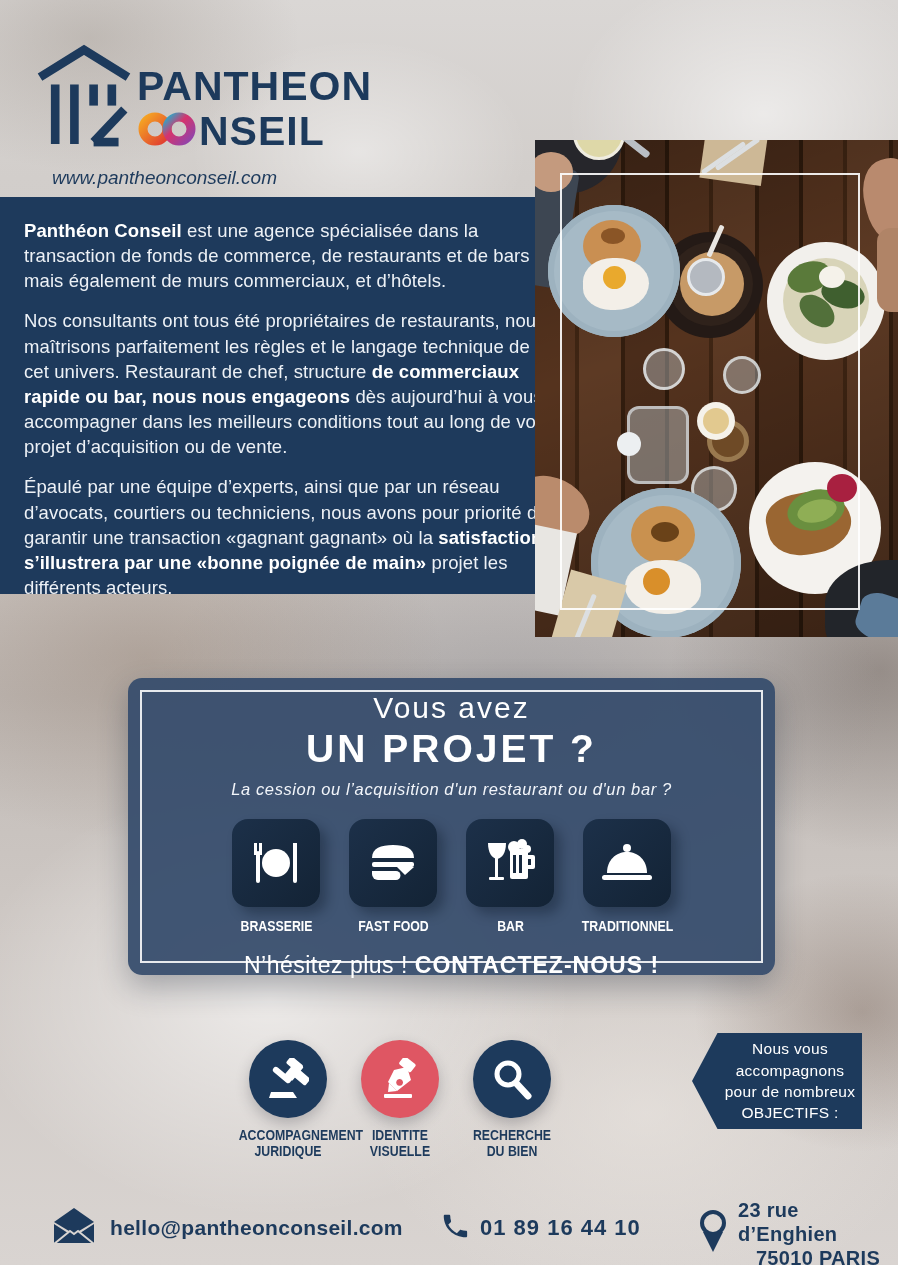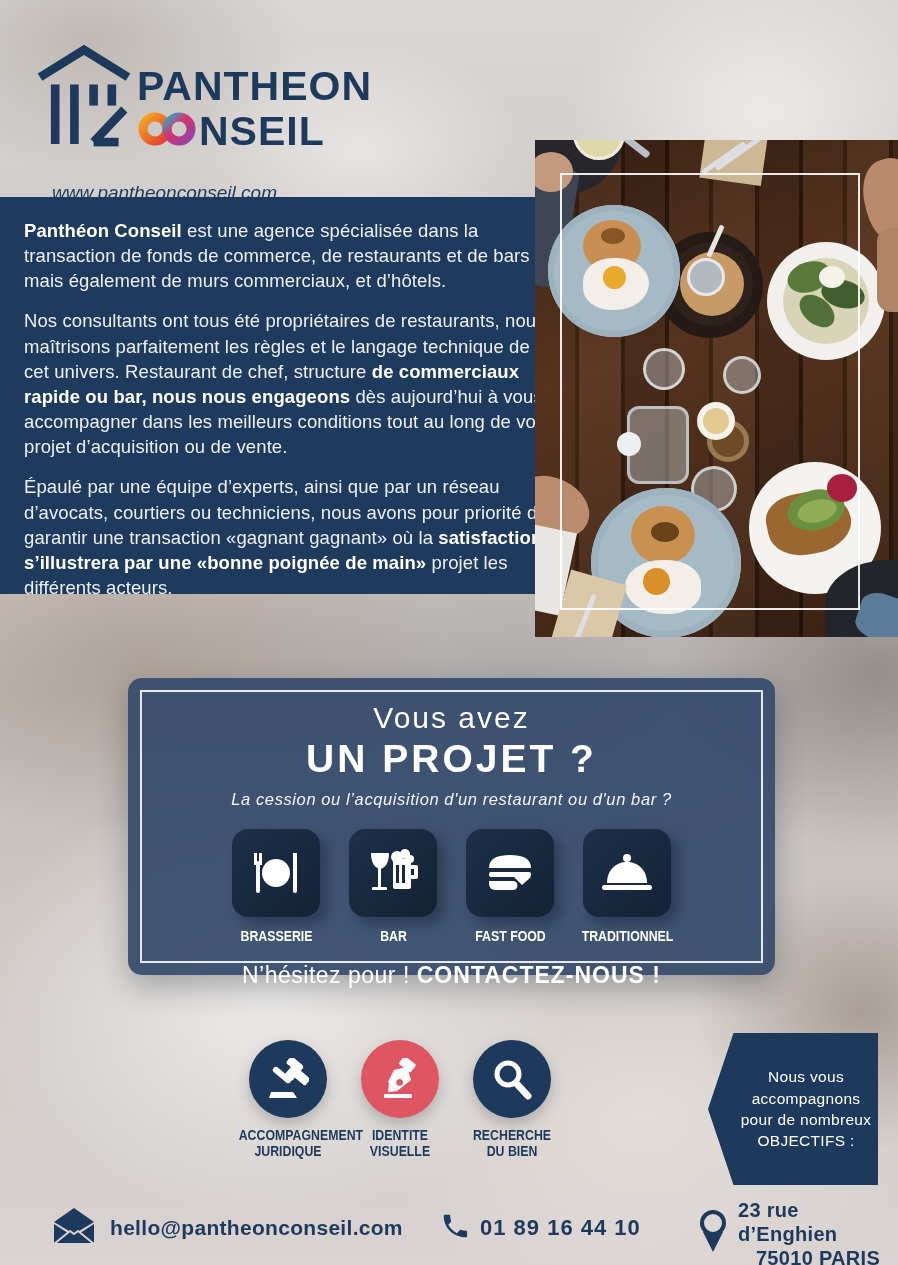--- a/index.html
+++ b/index.html
@@ -21,21 +21,21 @@
       linear-gradient(180deg,#dad7d5 0%,#d2cecb 14%,#ccc6c2 46%,#c2bcb8 55%,#cdc7c3 72%,#d9d4d1 100%);
   }
 
   
   .brand { position:absolute; left:36px; top:40px; }
   .brand-row { display:flex; align-items:flex-start; }
   .brand-text { margin-left:5px; margin-top:26px; }
   .brand-line1 { font-size:41px; font-weight:bold; color:#1d3a5c; letter-spacing:1px; line-height:1; }
   .brand-line2 { display:flex; align-items:center; margin-top:3px; }
   .brand-line2 .suffix { font-size:41px; font-weight:bold; color:#1d3a5c; letter-spacing:1px; line-height:1; }
-  .brand-site { margin-top:26px; margin-left:16px; font-style:italic; font-size:19px; color:#1d3a5c; }
+  .brand-site { margin-top:11px; margin-left:16px; font-style:italic; font-size:19px; color:#1d3a5c; }
 
   
   .intro { position:absolute; left:0; top:197px; width:584px; height:397px;
            background:#1e3a5c; padding:21px 24px 0 24px; }
   .intro p { margin:0 0 15px 0; color:#edf1f6; font-size:18.5px; line-height:1.36; letter-spacing:.1px; }
   .intro strong { color:#ffffff; }
 
   
   .photo { position:absolute; left:535px; top:140px; width:363px; height:497px; overflow:hidden;
     background:
@@ -44,36 +44,36 @@
   }
   .photo .ab { position:absolute; }
   .frame { position:absolute; left:25px; top:33px; right:38px; bottom:27px;
            border:2px solid rgba(255,255,255,.9); }
 
   
   .project-panel { position:absolute; left:128px; top:678px; width:647px; height:297px;
     background:rgba(54,76,108,.94); border-radius:14px; box-shadow:0 12px 30px rgba(20,30,45,.3);
     text-align:center; color:#fff; }
   .panel-border { position:absolute; inset:12px; border:2px solid rgba(255,255,255,.88); pointer-events:none; }
-  .panel-title1 { margin-top:23px; font-size:30px; letter-spacing:2px; }
+  .panel-title1 { margin-top:13px; font-size:30px; letter-spacing:2px; }
   .panel-title2 { margin-top:2px; font-size:39px; font-weight:bold; letter-spacing:3px; }
   .panel-sub { margin-top:9px; font-style:italic; font-size:16.5px; letter-spacing:.6px; color:#f2f5fa; }
   .tiles { display:flex; justify-content:center; margin-top:20px; }
   .tile { width:117px; }
   .tile-box { width:88px; height:88px; margin:0 auto; border-radius:16px;
     background:linear-gradient(135deg,#1c3049,#132335);
     box-shadow:7px 7px 12px rgba(10,20,35,.35);
     display:flex; align-items:center; justify-content:center; }
   .tile-label { display:block; margin-top:11px; font-size:14px; font-weight:bold; letter-spacing:0;
     transform:scaleX(.88); transform-origin:center; white-space:nowrap; }
   .panel-cta { margin-top:18px; font-size:23px; letter-spacing:.5px; }
   .panel-cta strong { letter-spacing:1px; }
 
   
-  .objectives { position:absolute; left:708px; top:1033px; width:170px; height:152px;
+  .objectives { position:absolute; left:692px; top:1033px; width:170px; height:96px;
     background:#1d3a5c; clip-path:polygon(15% 0,100% 0,100% 100%,15% 100%,0 50%);
     display:flex; flex-direction:column; justify-content:center;
     padding-left:26px; text-align:center; color:#fff; font-size:15.5px; line-height:1.38; letter-spacing:.3px; }
 
   
   .services { position:absolute; left:232px; top:1040px; width:448px; display:flex; }
   .service { width:112px; text-align:center; }
   .service-circle { width:78px; height:78px; margin:0 auto; border-radius:50%;
     display:flex; align-items:center; justify-content:center;
     box-shadow:0 6px 14px rgba(40,40,50,.25); }
@@ -237,59 +237,59 @@
             <rect x="5" y="10" width="4" height="32" rx="2"></rect>
             <circle cx="25" cy="22" r="14"></circle>
             <rect x="42" y="2" width="4" height="40" rx="2"></rect>
               <path d="M42 2 h4 v14 h-4z"></path>
           </svg>
         </div>
         <span class="tile-label">BRASSERIE</span>
       </div>
       <div class="tile">
         <div class="tile-box">
+          <svg width="52" height="42" viewBox="0 0 52 42" fill="#fff">
+            <path d="M5 16 C5 6 14 3 26 3 C38 3 47 6 47 16 Z"></path>
+            <rect x="5" y="20" width="42" height="5" rx="2"></rect>
+            <path d="M30 25 L47 25 L38 33 Z"></path>
+            <path d="M5 29 h24 a3 3 0 0 1 0 9 h-18 a6 6 0 0 1 -6 -6 z"></path>
+          </svg>
+        </div>
+        <span class="tile-label">FAST FOOD</span>
+      </div>
+      <div class="tile">
+        <div class="tile-box">
           <svg width="52" height="48" viewBox="0 0 52 48" fill="#fff">
             <path d="M4 4 h18 c0 10 -4 15 -9 16 c-5 -1 -9 -6 -9 -16 z"></path>
             <rect x="11" y="18" width="3" height="20"></rect>
             <rect x="5" y="38" width="15" height="3" rx="1"></rect>
             <circle cx="30" cy="8" r="6"></circle>
               <circle cx="38" cy="5" r="5"></circle>
               <circle cx="43" cy="10" r="4"></circle>
             <rect x="26" y="10" width="18" height="30" rx="2"></rect>
             <path d="M44 16 h5 a2 2 0 0 1 2 2 v10 a2 2 0 0 1 -2 2 h-5 v-4 h3 v-6 h-3 z"></path>
             <rect x="29" y="16" width="3" height="18" fill="#17293f"></rect>
             <rect x="35" y="16" width="3" height="18" fill="#17293f"></rect>
           </svg>
         </div>
         <span class="tile-label">BAR</span>
       </div>
       <div class="tile">
         <div class="tile-box">
-          <svg width="52" height="42" viewBox="0 0 52 42" fill="#fff">
-            <path d="M5 16 C5 6 14 3 26 3 C38 3 47 6 47 16 Z"></path>
-            <rect x="5" y="20" width="42" height="5" rx="2"></rect>
-            <path d="M30 25 L47 25 L38 33 Z"></path>
-            <path d="M5 29 h24 a3 3 0 0 1 0 9 h-18 a6 6 0 0 1 -6 -6 z"></path>
-          </svg>
-        </div>
-        <span class="tile-label">FAST FOOD</span>
-      </div>
-      <div class="tile">
-        <div class="tile-box">
           <svg width="54" height="44" viewBox="0 0 54 44" fill="#fff">
             <circle cx="27" cy="7" r="4"></circle>
             <path d="M7 32 C7 19 16 11 27 11 C38 11 47 19 47 32 Z"></path>
             <rect x="2" y="34" width="50" height="5" rx="2.5"></rect>
           </svg>
         </div>
         <span class="tile-label">TRADITIONNEL</span>
       </div>
     </div>
 
-    <div class="panel-cta"><span>N’hésitez pour ! </span><strong>CONTACTEZ-NOUS !</strong></div>
+    <div class="panel-cta"><span>N’hésitez plus ! </span><strong>CONTACTEZ-NOUS !</strong></div>
   </div>
 
   <div class="objectives">
     <span>Nous vous</span>
     <span>accompagnons</span>
     <span>pour de nombreux</span>
     <span>OBJECTIFS :</span>
   </div>
 
   <div class="services">

